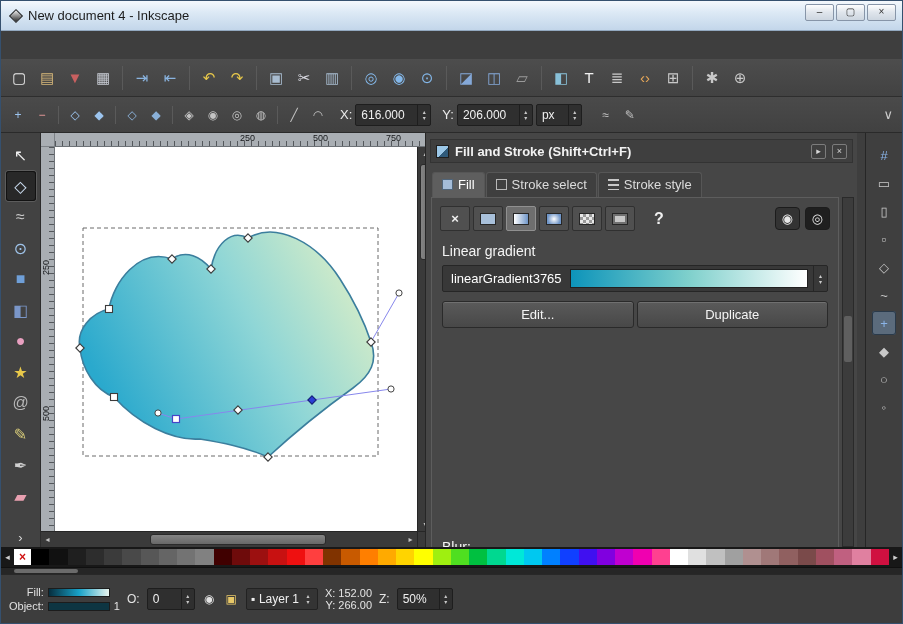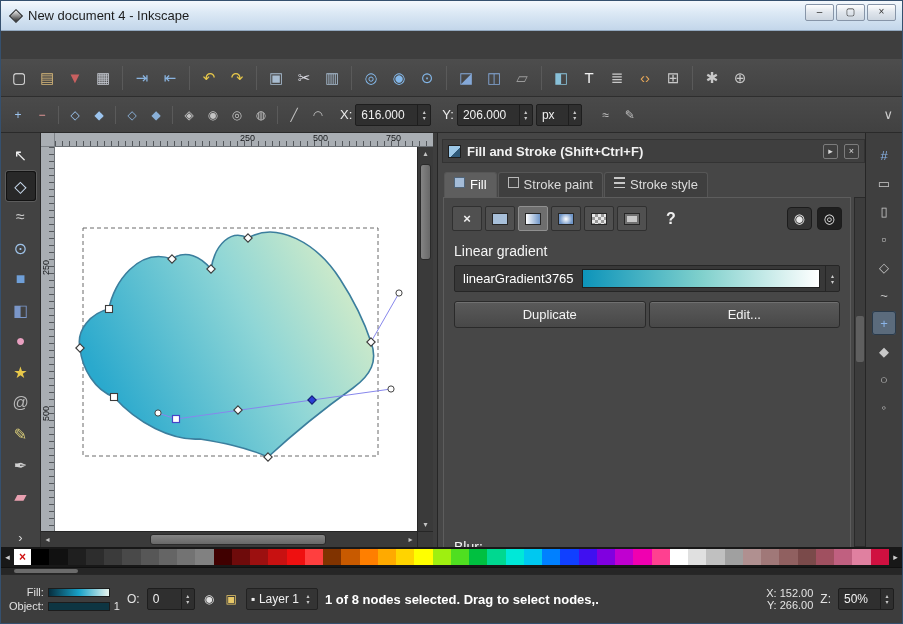--- a/index.html
+++ b/index.html
@@ -60,27 +60,27 @@
   
   .sel-rect{fill:none;stroke:#6a6a6a;stroke-dasharray:4 3;stroke-width:1}
   .blob{stroke:#3b7e9d;stroke-width:1.6}
   .gline{stroke:#8787ec;stroke-width:1;fill:none}
   .nd{fill:#fff;stroke:#3c3c3c;stroke-width:1.1}
   .nd-sel{fill:#2b3fd6;stroke:#16207a;stroke-width:1.1}
   .gsq{fill:#fff;stroke:#4646c8;stroke-width:1.2}
   .gci{fill:#fff;stroke:#444;stroke-width:1}
 
   
-  .dialog{position:absolute;left:436px;top:0;bottom:0;width:432px;background:#464646;border-left:1px solid #262626;padding-top:6px}
+  .dialog{position:absolute;left:424px;top:0;bottom:0;width:432px;background:#464646;border-left:1px solid #262626;padding-top:6px}
   .dlg-header{margin:0 4px;height:24px;background:#3f3f3f;border:1px solid #333;display:flex;align-items:center;gap:6px;padding:0 5px}
   .dlg-icon{width:13px;height:13px;background:linear-gradient(135deg,#9cc8e8 0 55%,#2f5a7a 55%);border:1px solid #1e1e1e;flex:0 0 auto}
   .dlg-title{flex:1;font-size:13px;font-weight:bold;color:#f2f2f2;white-space:nowrap}
   .dlg-hbtn{width:15px;height:15px;border:1px solid #7c7c7c;border-radius:2px;color:#d8d8d8;font-size:9px;line-height:13px;text-align:center;flex:0 0 auto}
   .dlg-tabs{display:flex;align-items:flex-end;gap:1px;padding:8px 0 0 6px;height:34px}
-  .tab{display:flex;gap:5px;padding:4px 9px 5px;font-size:13px;color:#dcdcdc;background:#3f3f3f;border:1px solid #565656;border-bottom:none;border-radius:3px 3px 0 0}
+  .tab{display:flex;align-items:center;gap:5px;padding:4px 9px 5px;font-size:13px;color:#dcdcdc;background:#3f3f3f;border:1px solid #565656;border-bottom:none;border-radius:3px 3px 0 0}
   .tab.active{background:#5e5e5e;color:#fff}
   .tab-icon{width:11px;height:11px;flex:0 0 auto}
   .ti-0{background:#a4bcd8;border:1px solid #50657a}
   .ti-1{border:1px solid #b8b8b8}
   .ti-2{background-image:repeating-linear-gradient(to bottom,#c8c8c8 0 2px,transparent 2px 5px)}
   .dlg-body{position:absolute;left:5px;right:18px;top:64px;bottom:0;background:#474747;border:1px solid #5d5d5d;border-bottom:none;overflow:hidden}
   .paint-row{display:flex;align-items:center;gap:3px;padding:8px 8px 0}
   .paint-btn{width:30px;height:25px;background:#505050;border:1px solid #303030;border-radius:2px;display:flex;align-items:center;justify-content:center;color:#f0f0f0;font-size:13px;font-weight:bold;flex:0 0 auto}
   .paint-btn.active{background:#6e6e6e;border-color:#909090}
   .paint-btn.pk-unknown{background:none;border:none;font-size:16px;margin-left:6px}
@@ -328,21 +328,21 @@
         <div class="dlg-hbtn">▸</div>
         <div class="dlg-hbtn">×</div>
       </div>
       <div class="dlg-tabs">
           <div class="tab active">
             <div class="tab-icon ti-0"></div>
             <div class="tab-label">Fill</div>
           </div>
           <div class="tab">
             <div class="tab-icon ti-1"></div>
-            <div class="tab-label">Stroke paint</div>
+            <div class="tab-label">Stroke select</div>
           </div>
           <div class="tab">
             <div class="tab-icon ti-2"></div>
             <div class="tab-label">Stroke style</div>
           </div>
         </div>
       <div class="dlg-body">
         <div class="paint-row">
             <div class="paint-btn pk-none">×</div>
             <div class="paint-btn pk-flat">
@@ -366,22 +366,22 @@
             <div class="fr-btn">◉</div>
             <div class="fr-btn active">◎</div>
           </div>
         <div class="section-label">Linear gradient</div>
         <div class="grad-combo">
           <span class="grad-name">linearGradient3765</span>
           <div class="grad-preview" style="background: linear-gradient(to right, rgb(13, 148, 186), rgb(127, 208, 204), rgb(255, 255, 255));"></div>
           <div class="dd-arrows"></div>
         </div>
         <div class="btn-row">
+          <div class="dlg-btn">Edit...</div>
           <div class="dlg-btn">Duplicate</div>
-          <div class="dlg-btn">Edit...</div>
         </div>
         <div class="blur-clip">
           <span class="blur-label">Blur:</span>
         </div>
       </div>
       <div class="dlg-scroll">
         <div class="dlg-thumb"></div>
       </div>
     </div>
 
@@ -471,21 +471,20 @@
       <span class="val">0</span>
       <span class="spin-arrows"></span>
     </div>
     <span class="sb-icon">◉</span>
     <span class="sb-icon lock">▣</span>
     <div class="layer-dd">
       <span>▪</span>
       <span>Layer 1</span>
       <span class="spin-arrows"></span>
     </div>
-    <div class="sb-msg">1 of 8 nodes selected. Drag to select nodes,.</div>
     <div class="coords">
       <div>
         <span class="cl">X:</span>
         <span>152.00</span>
       </div>
       <div>
         <span class="cl">Y:</span>
         <span>266.00</span>
       </div>
     </div>

